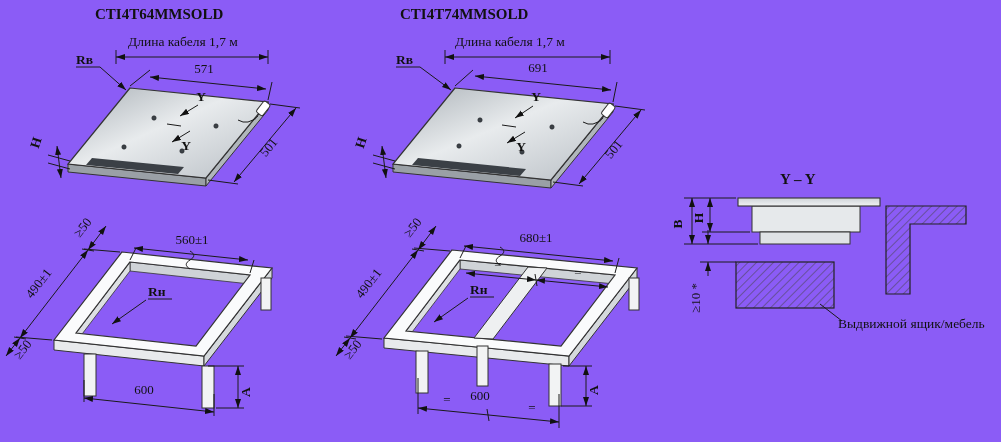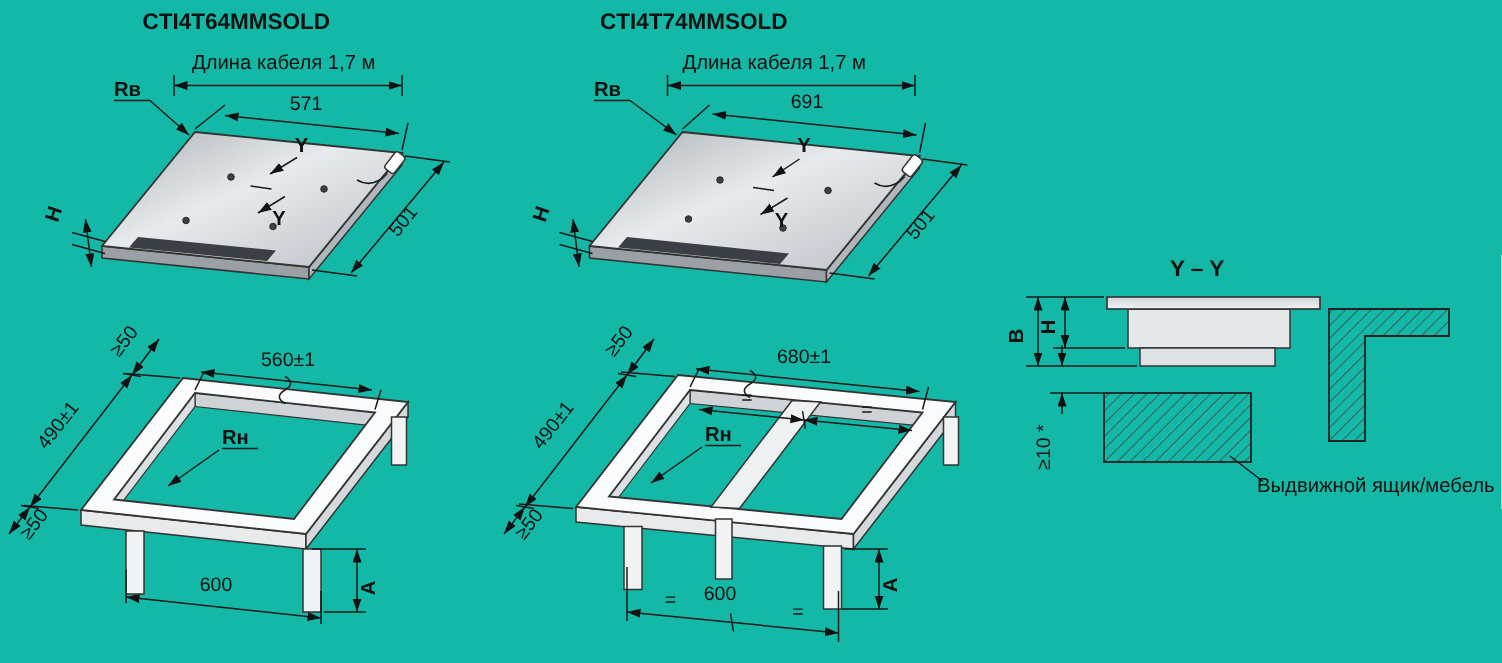--- a/index.html
+++ b/index.html
@@ -1,17 +1,17 @@
 <!DOCTYPE html>
 <html><head>
 <meta charset="utf-8">
 <style>
   html,body{margin:0;padding:0;background:#fff;}
-  .stage{position:relative;width:1001px;height:442px;background:#14b8a6;overflow:hidden;
-         font-family:Liberation Sans, sans-serif;text-align:center;}
+  .stage{position:relative;width:1001px;height:442px;background:#8b5cf6;overflow:hidden;
+         font-family:Liberation Serif, serif;text-align:center;}
   svg{display:block;}
   .ln   {stroke:#1a1a1a;stroke-width:1;fill:none;}
   .dim  {stroke:#1a1a1a;stroke-width:1;fill:none;}
   .t    {font-size:13px;fill:#111;}
   .ts   {font-size:13.5px;fill:#111;}
   .tb   {font-size:13.5px;font-weight:bold;fill:#111;}
   .title{font-size:15px;font-weight:bold;fill:#111;}
   .dot  {fill:#3c4146;stroke:#23272b;stroke-width:.6;}
 </style>
 </head>

